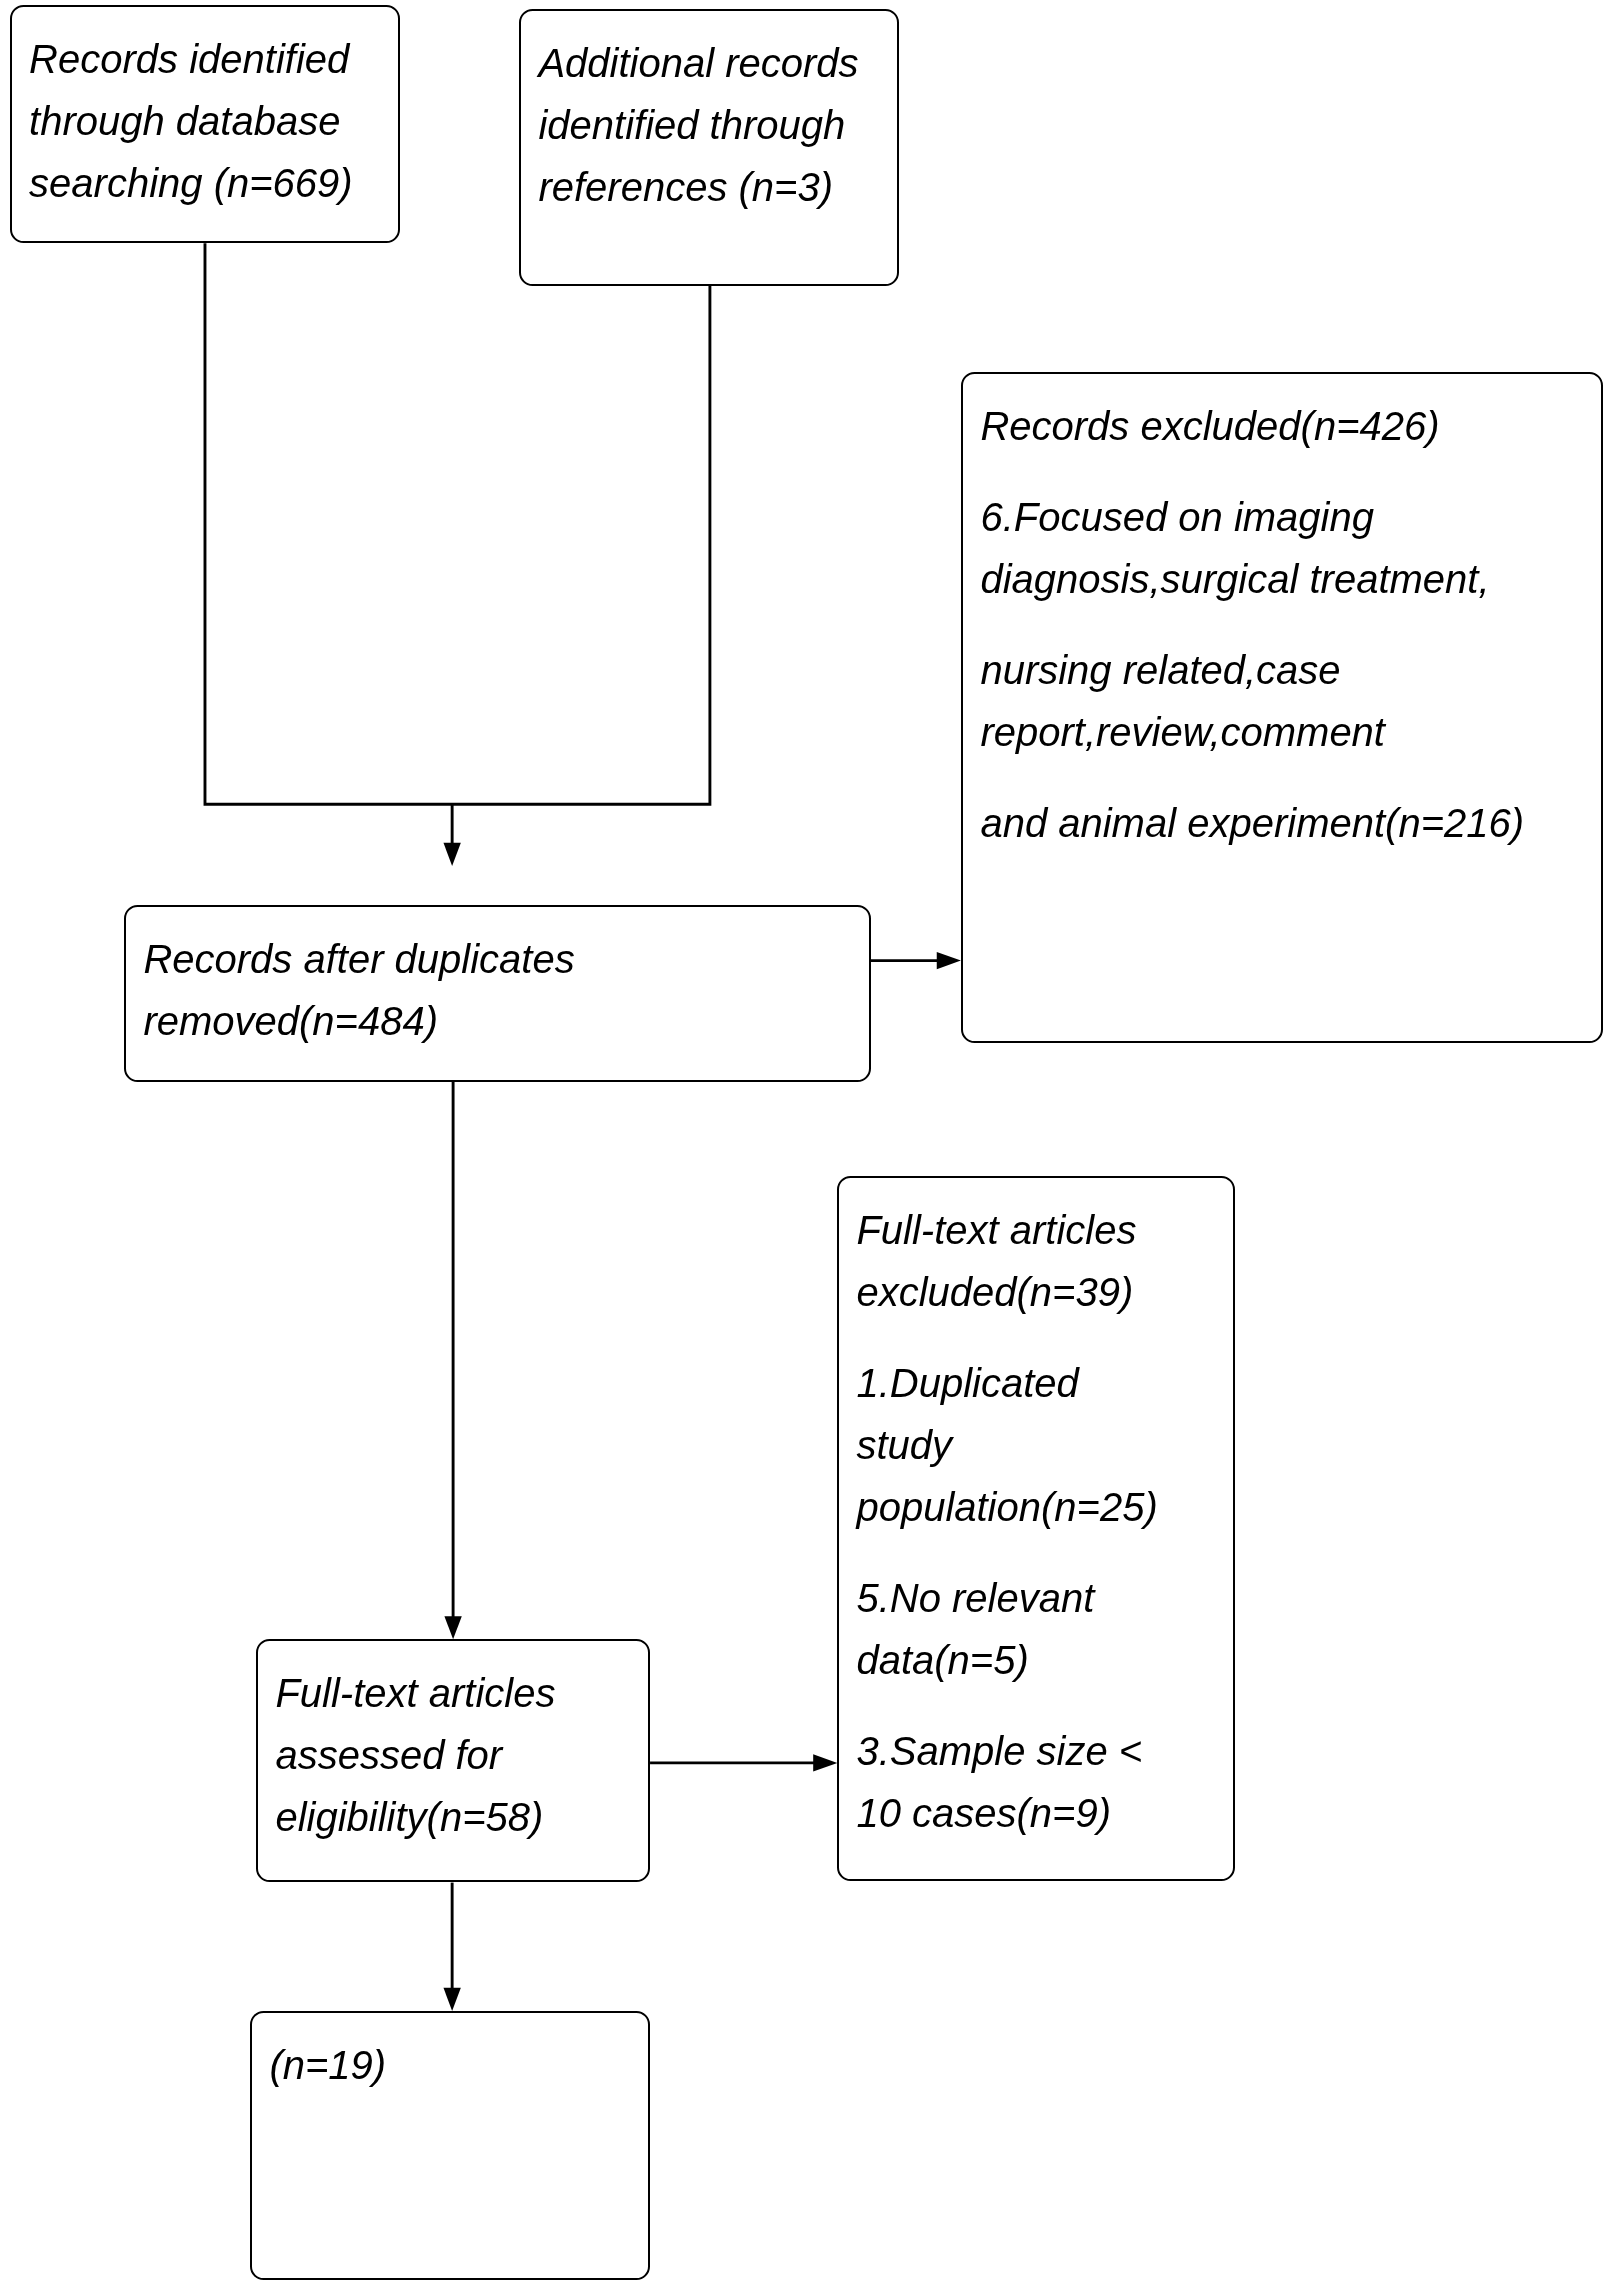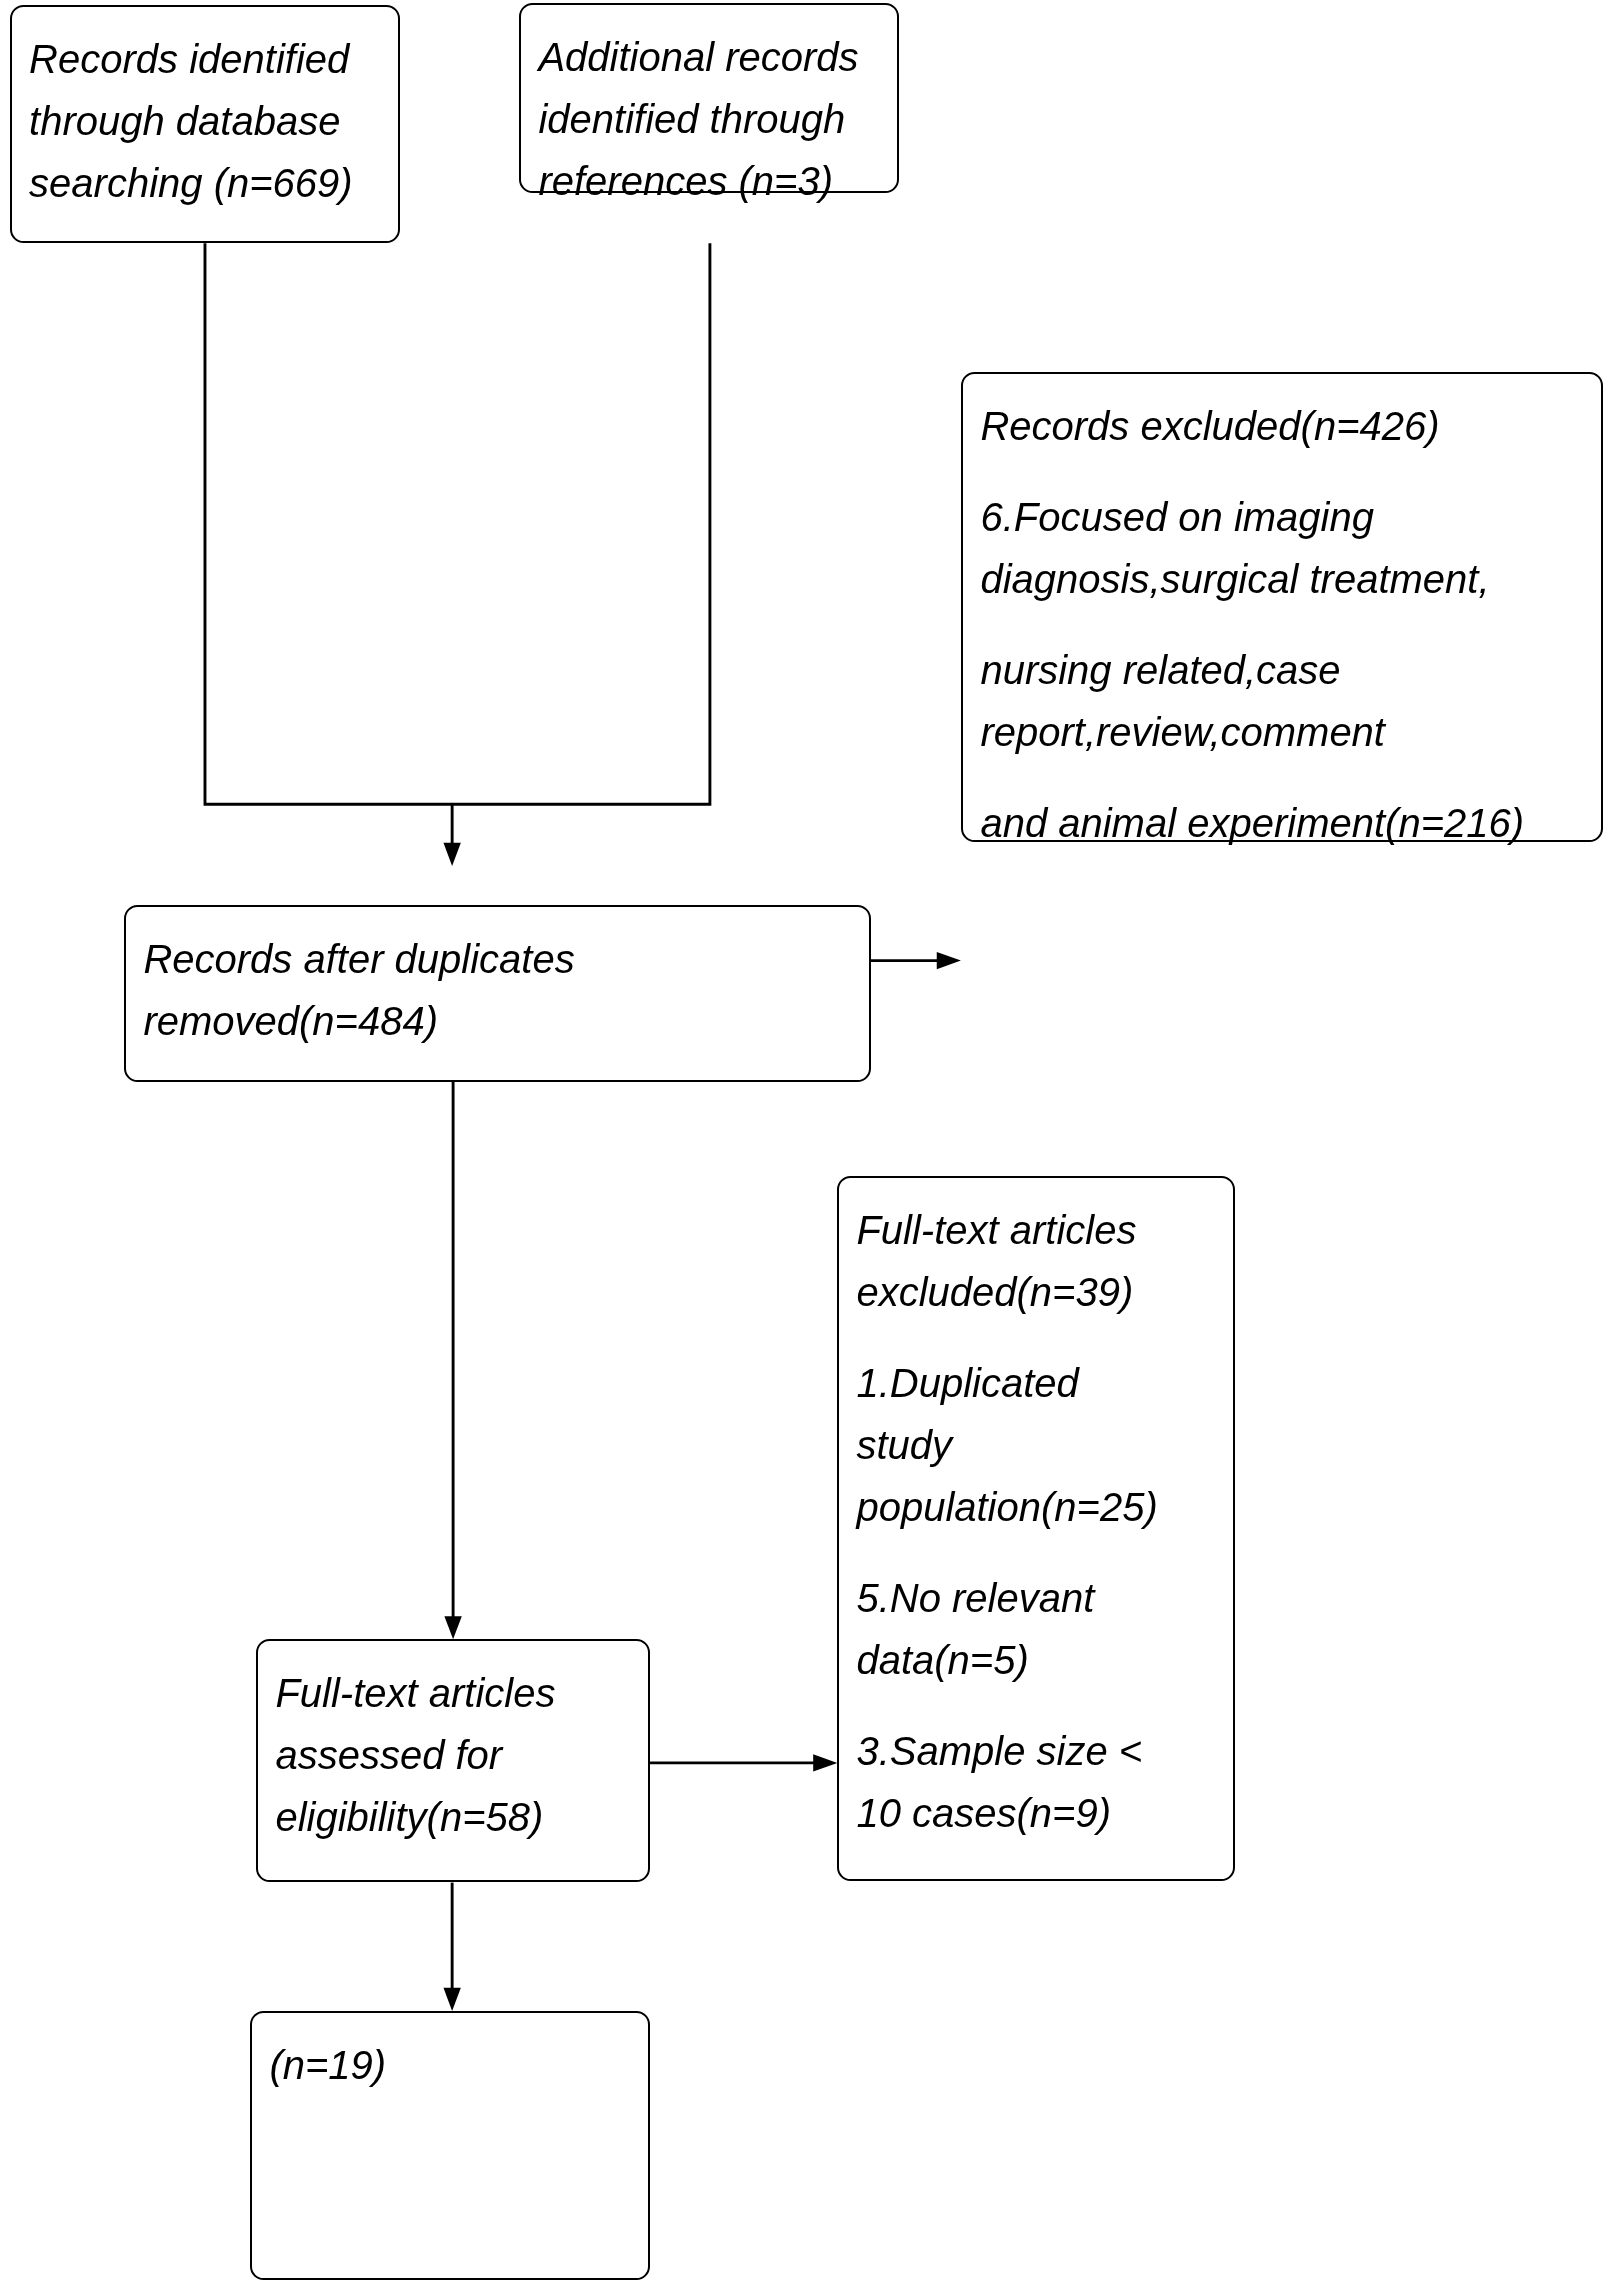--- a/index.html
+++ b/index.html
@@ -46,23 +46,23 @@
     line-height: 62px;
     white-space: pre-line;
     color: #000000;
     font-style: italic;
   }
   .box p:last-child {
     margin-bottom: 0;
   }
   
   #box-identified   { left: 9.7px;  top: 4.8px;    width: 390px; height: 238px; }
-  #box-additional   { left: 519px; top: 3px;    width: 380px; height: 190px; }
+  #box-additional   { left: 519px; top: 9px;    width: 380px; height: 277px; }
   #box-duplicates   { left: 124px; top: 866px;  width: 747px; height: 177px; margin-top: 39px; }
-  #box-excluded1    { left: 961px; top: 372px;  width: 642px; height: 470px; padding-right: 14px; }
+  #box-excluded1    { left: 961px; top: 372px;  width: 642px; height: 671px; padding-right: 14px; }
   #box-assessed     { left: 256px; top: 1639px; width: 394px; height: 243px; }
   #box-excluded2    { left: 837px; top: 1176px; width: 398px; height: 705px; }
   #box-included     { left: 250px; top: 2011px; width: 400px; height: 269px; }
 </style>
 </head>
 <body>
 
 <div class="canvas">
 
   <svg class="connectors" viewBox="0 0 1667 2372" xmlns="http://www.w3.org/2000/svg">

